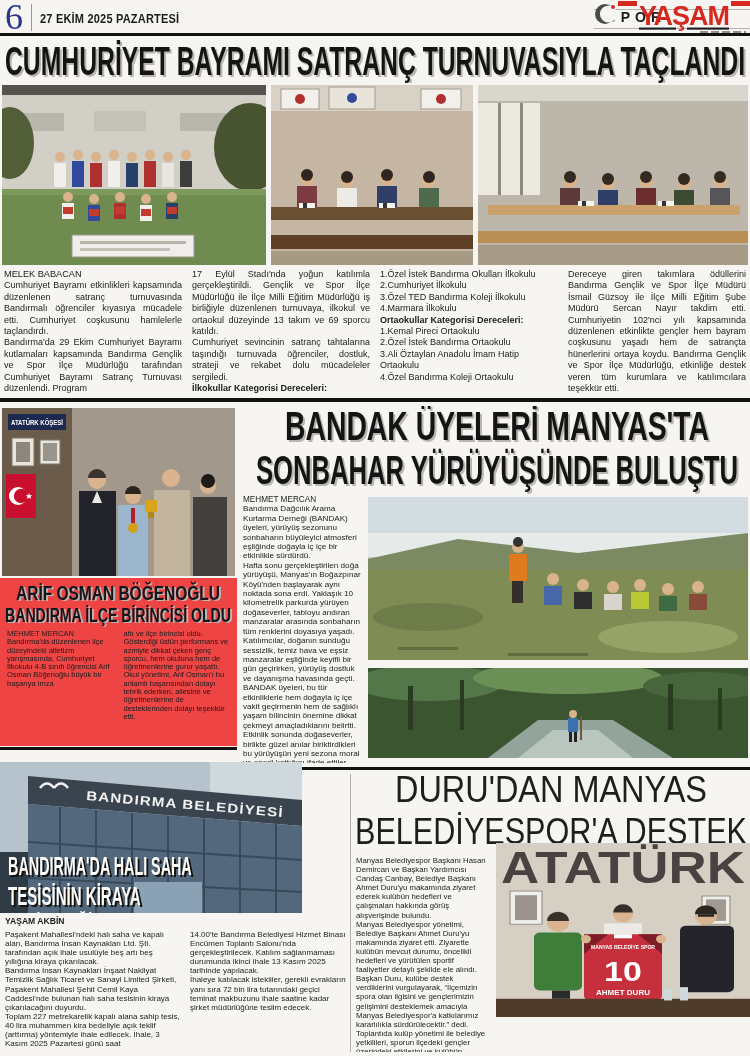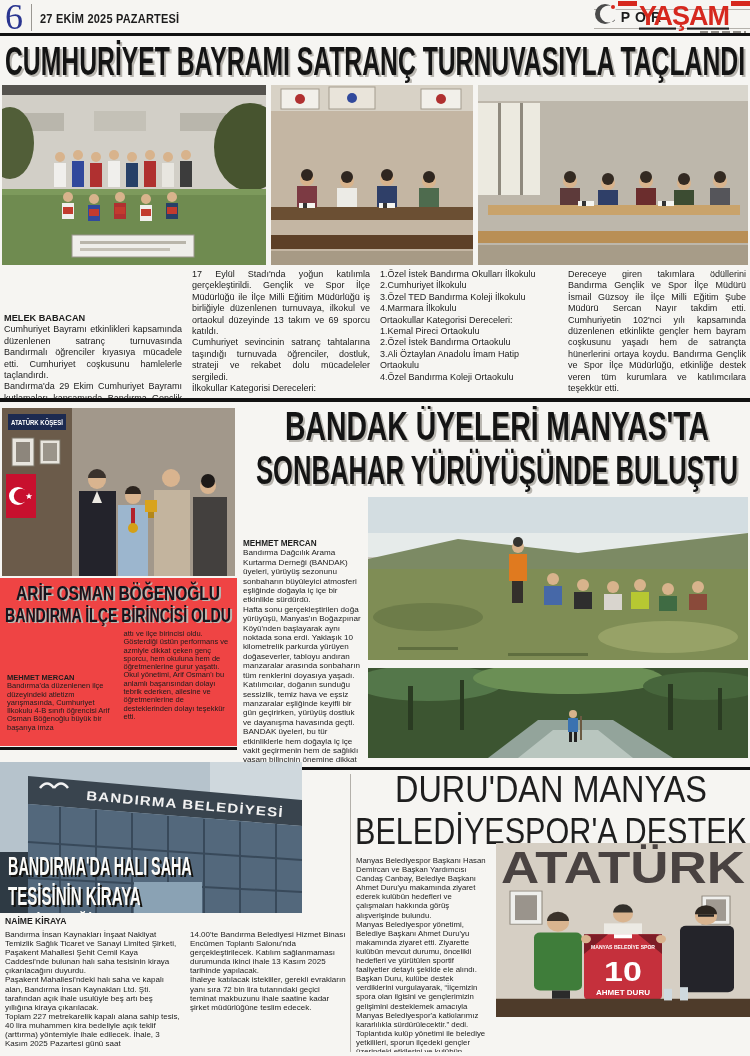--- a/index.html
+++ b/index.html
@@ -26,27 +26,27 @@
   .crescent { width:24px; height:26px; flex:0 0 24px; }
   .tagline { left:700px; top:31px; width:46px; height:2px;
     background:repeating-linear-gradient(90deg,#918e88 0 8px,transparent 8px 11px); }
   .rule { background:#121212; }
 
   
   .photo { position:absolute; overflow:hidden; background:#c9c5bd; }
   .photo svg { display:block; width:100%; height:100%; }
 
   
-  .byline { font-weight:bold;margin-top:44px; }
+  .byline { font-weight:normal; }
   .jt { text-align:justify; }
   .chess-cols { left:4px; top:269px; width:742px; height:130px; display:grid;
     grid-template-columns:1fr 1fr 1fr 1fr; gap:10px; font-size:9px; line-height:11.4px; overflow:hidden; }
   .chess-cols .byline { font-size:9.2px; }
   .lede { font-weight:normal; }
-  .listhead { font-weight:normal; }
+  .listhead { font-weight:bold; }
 
   .arif-panel { left:0; top:578px; width:237px; height:168px; background:#ef4444;padding-left:42px; }
   .arif-cols { position:absolute; left:7px; top:52px; width:224px; height:112px; display:grid;
     grid-template-columns:1fr 1fr; gap:9px; font-size:7.5px; line-height:8.3px; overflow:hidden; }
 
   .bandak-col { left:243px; top:495px; width:122px; height:268px; font-size:8.1px; line-height:9.4px; overflow:hidden; }
   .bandak-col .byline { font-size:8.2px; }
 
   .hali-byline { left:5px; top:916px; font-size:8.6px; font-weight:bold; }
   .hali-cols { left:5px; top:930px; width:341px; height:124px; display:grid;
@@ -391,25 +391,25 @@
     <svg style="position:absolute;left:4px;top:62px;" width="296" height="88" viewBox="0 0 296 88">
       <text class="ovl-sh" x="6" y="22" font-size="25" font-weight="bold" textLength="180" lengthAdjust="spacingAndGlyphs">BANDIRMA'DA HALI SAHA</text>
       <text class="ovl" x="4" y="20" font-size="25" font-weight="bold" textLength="180" lengthAdjust="spacingAndGlyphs">BANDIRMA'DA HALI SAHA</text>
       <text class="ovl-sh" x="6" y="51" font-size="25" font-weight="bold" textLength="130" lengthAdjust="spacingAndGlyphs">TESİSİNİN KİRAYA</text>
       <text class="ovl" x="4" y="49" font-size="25" font-weight="bold" textLength="130" lengthAdjust="spacingAndGlyphs">TESİSİNİN KİRAYA</text>
       <text class="ovl-sh" x="6" y="80" font-size="25" font-weight="bold" textLength="172" lengthAdjust="spacingAndGlyphs">VERİLECEĞİ DUYURULDU</text>
       <text class="ovl" x="4" y="78" font-size="25" font-weight="bold" textLength="172" lengthAdjust="spacingAndGlyphs">VERİLECEĞİ DUYURULDU</text>
     </svg>
   </div>
 
-  <div class="abs hali-byline">NAİME KİRAYA</div>
+  <div class="abs hali-byline">YAŞAM AKBİN</div>
   <div class="abs hali-cols">
     <div>
+      <p>Paşakent Mahallesi'ndeki halı saha ve kapalı alan, Bandırma İnsan Kaynakları Ltd. Şti. tarafından açık ihale usulüyle beş artı beş yıllığına kiraya çıkarılacak.</p>
       <p>Bandırma İnsan Kaynakları İnşaat Nakliyat Temizlik Sağlık Ticaret ve Sanayi Limited Şirketi, Paşakent Mahallesi Şehit Cemil Kaya Caddesi'nde bulunan halı saha tesisinin kiraya çıkarılacağını duyurdu.</p>
-      <p>Paşakent Mahallesi'ndeki halı saha ve kapalı alan, Bandırma İnsan Kaynakları Ltd. Şti. tarafından açık ihale usulüyle beş artı beş yıllığına kiraya çıkarılacak.</p>
       <p>Toplam 227 metrekarelik kapalı alana sahip tesis, 40 lira muhammen kira bedeliyle açık teklif (arttırma) yöntemiyle ihale edilecek. İhale, 3 Kasım 2025 Pazartesi günü saat</p>
     </div>
     <div>
       <p>14.00'te Bandırma Belediyesi Hizmet Binası Encümen Toplantı Salonu'nda gerçekleştirilecek. Katılım sağlanmaması durumunda ikinci ihale 13 Kasım 2025 tarihinde yapılacak.</p>
       <p>İhaleye katılacak istekliler, gerekli evrakların yanı sıra 72 bin lira tutarındaki geçici teminat makbuzunu ihale saatine kadar şirket müdürlüğüne teslim edecek.</p>
     </div>
   </div>
 
   <div class="abs vdivider"></div>
 

